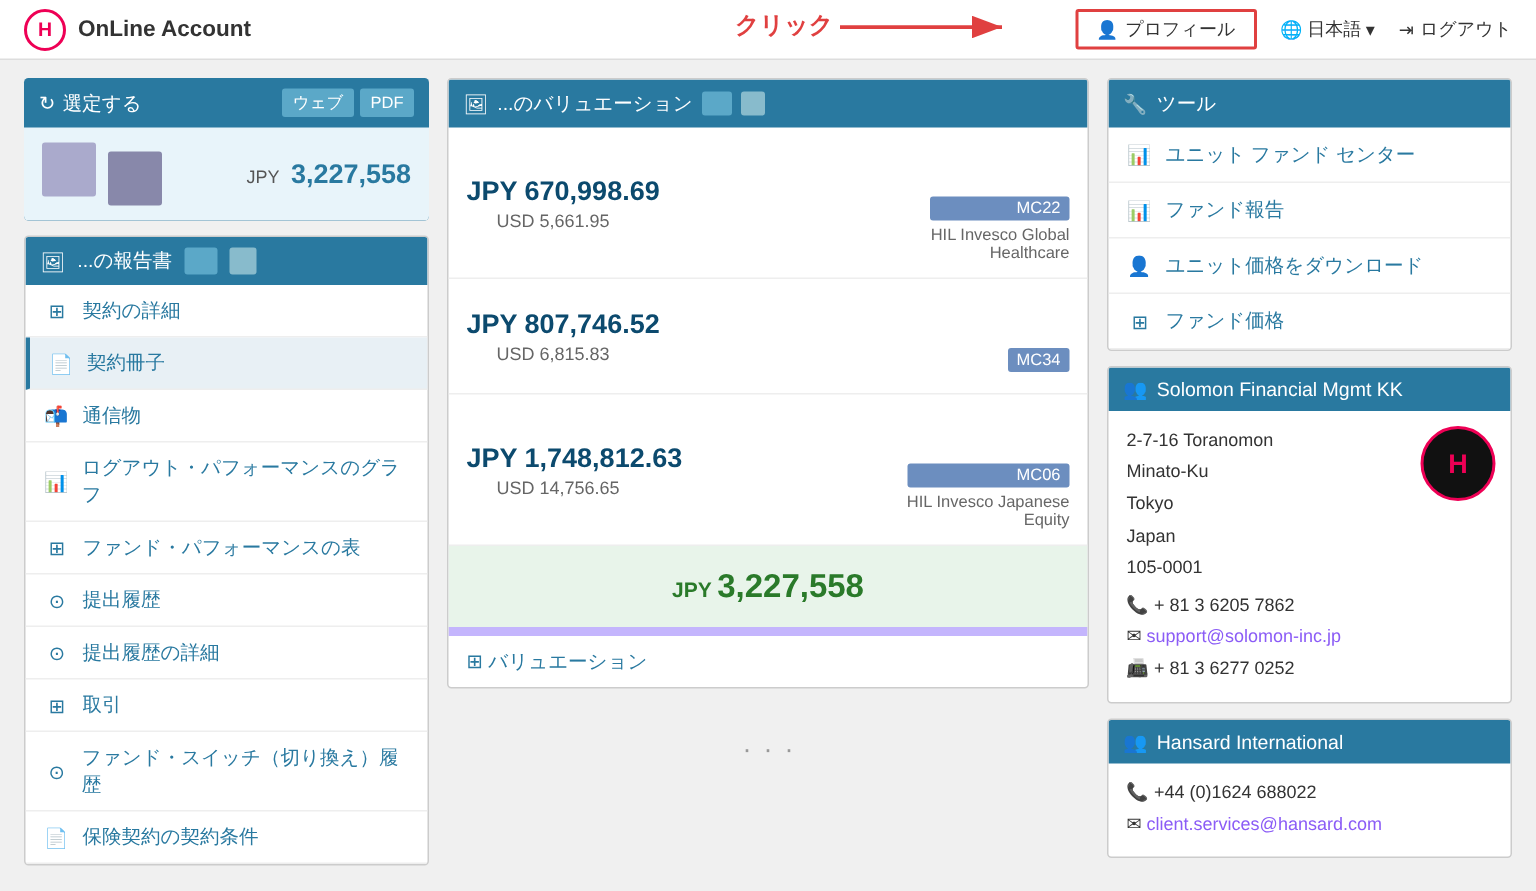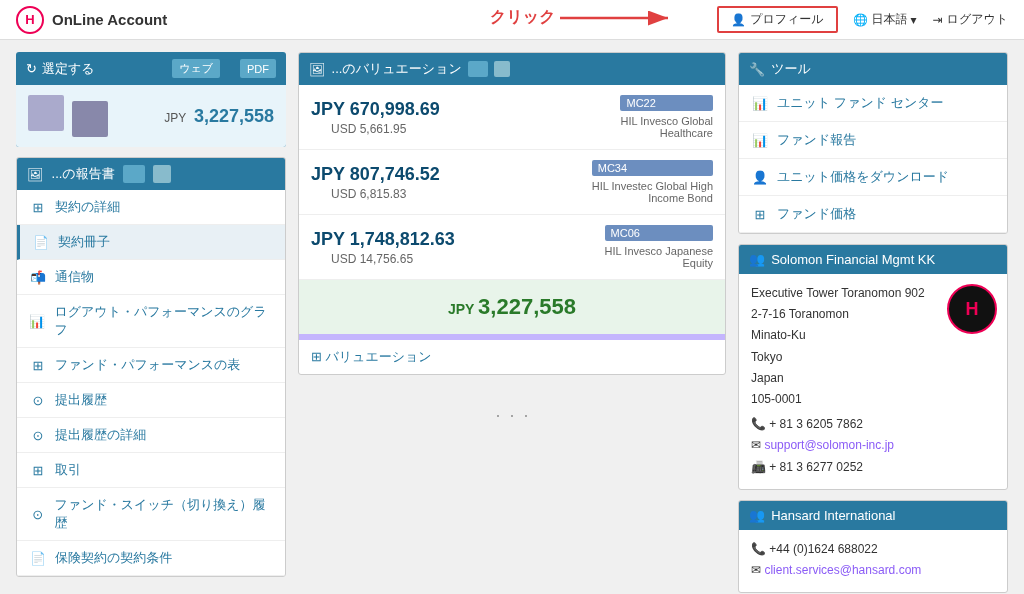--- a/index.html
+++ b/index.html
@@ -101,21 +101,21 @@
       align-items: center;
       justify-content: space-between;
       padding: 7px 10px;
       color: #fff;
       font-size: 13px;
     }
     .select-box-header-left {
       display: flex; align-items: center; gap: 5px;
     }
     .select-box-btns {
-      display: flex; gap: 20px;
+      display: flex; gap: 4px;
     }
     .web-btn, .pdf-btn {
       background: #5ba8c8;
       color: #fff;
       border: none;
       padding: 2px 7px;
       font-size: 11px;
       cursor: pointer;
       border-radius: 2px;
     }
@@ -221,21 +221,22 @@
       margin-top: 2px;
       margin-left: 20px;
     }
     .fund-tag {
       background: #6c8ebf;
       color: #fff;
       font-size: 11px;
       padding: 2px 6px;
       border-radius: 2px;
       margin-bottom: 4px;
-      text-align: left;
+      text-align: right;
+      margin-top: 36px;
     }
     .fund-name {
       font-size: 11px;
       color: #666;
       text-align: right;
       max-width: 130px;
     }
     .total-row {
       background: #e8f4ea;
       padding: 14px 12px;
@@ -478,21 +479,20 @@
       <div class="fund-name">HIL Invesco Global<br>Healthcare</div>
     </div>
   </div>
           <div class="fund-item">
     <div class="fund-amounts">
       <div class="jpy-amount">JPY 807,746.52</div>
       <div class="usd-amount">USD 6,815.83</div>
     </div>
     <div>
       <div class="fund-tag">MC34</div>
-      <div class="fund-name">HIL Investec Global High<br>Income Bond</div>
     </div>
   </div>
           <div class="fund-item">
     <div class="fund-amounts">
       <div class="jpy-amount">JPY 1,748,812.63</div>
       <div class="usd-amount">USD 14,756.65</div>
     </div>
     <div>
       <div class="fund-tag">MC06</div>
       <div class="fund-name">HIL Invesco Japanese<br>Equity</div>
@@ -541,21 +541,20 @@
         </div>
     </div>
 
     <div class="contact-box">
       <div class="contact-header">
         <span>👥</span>
         <span>Solomon Financial Mgmt KK</span>
       </div>
       <div class="contact-body">
         <div class="hansard-logo">H</div>
-        <p>Executive Tower Toranomon 902</p>
         <p>2-7-16 Toranomon</p>
         <p>Minato-Ku</p>
         <p>Tokyo</p>
         <p>Japan</p>
         <p>105-0001</p>
         <p style="margin-top:6px;">
           <span>📞 </span>
           <span>+ 81 3 6205 7862</span>
         </p>
         <p>

